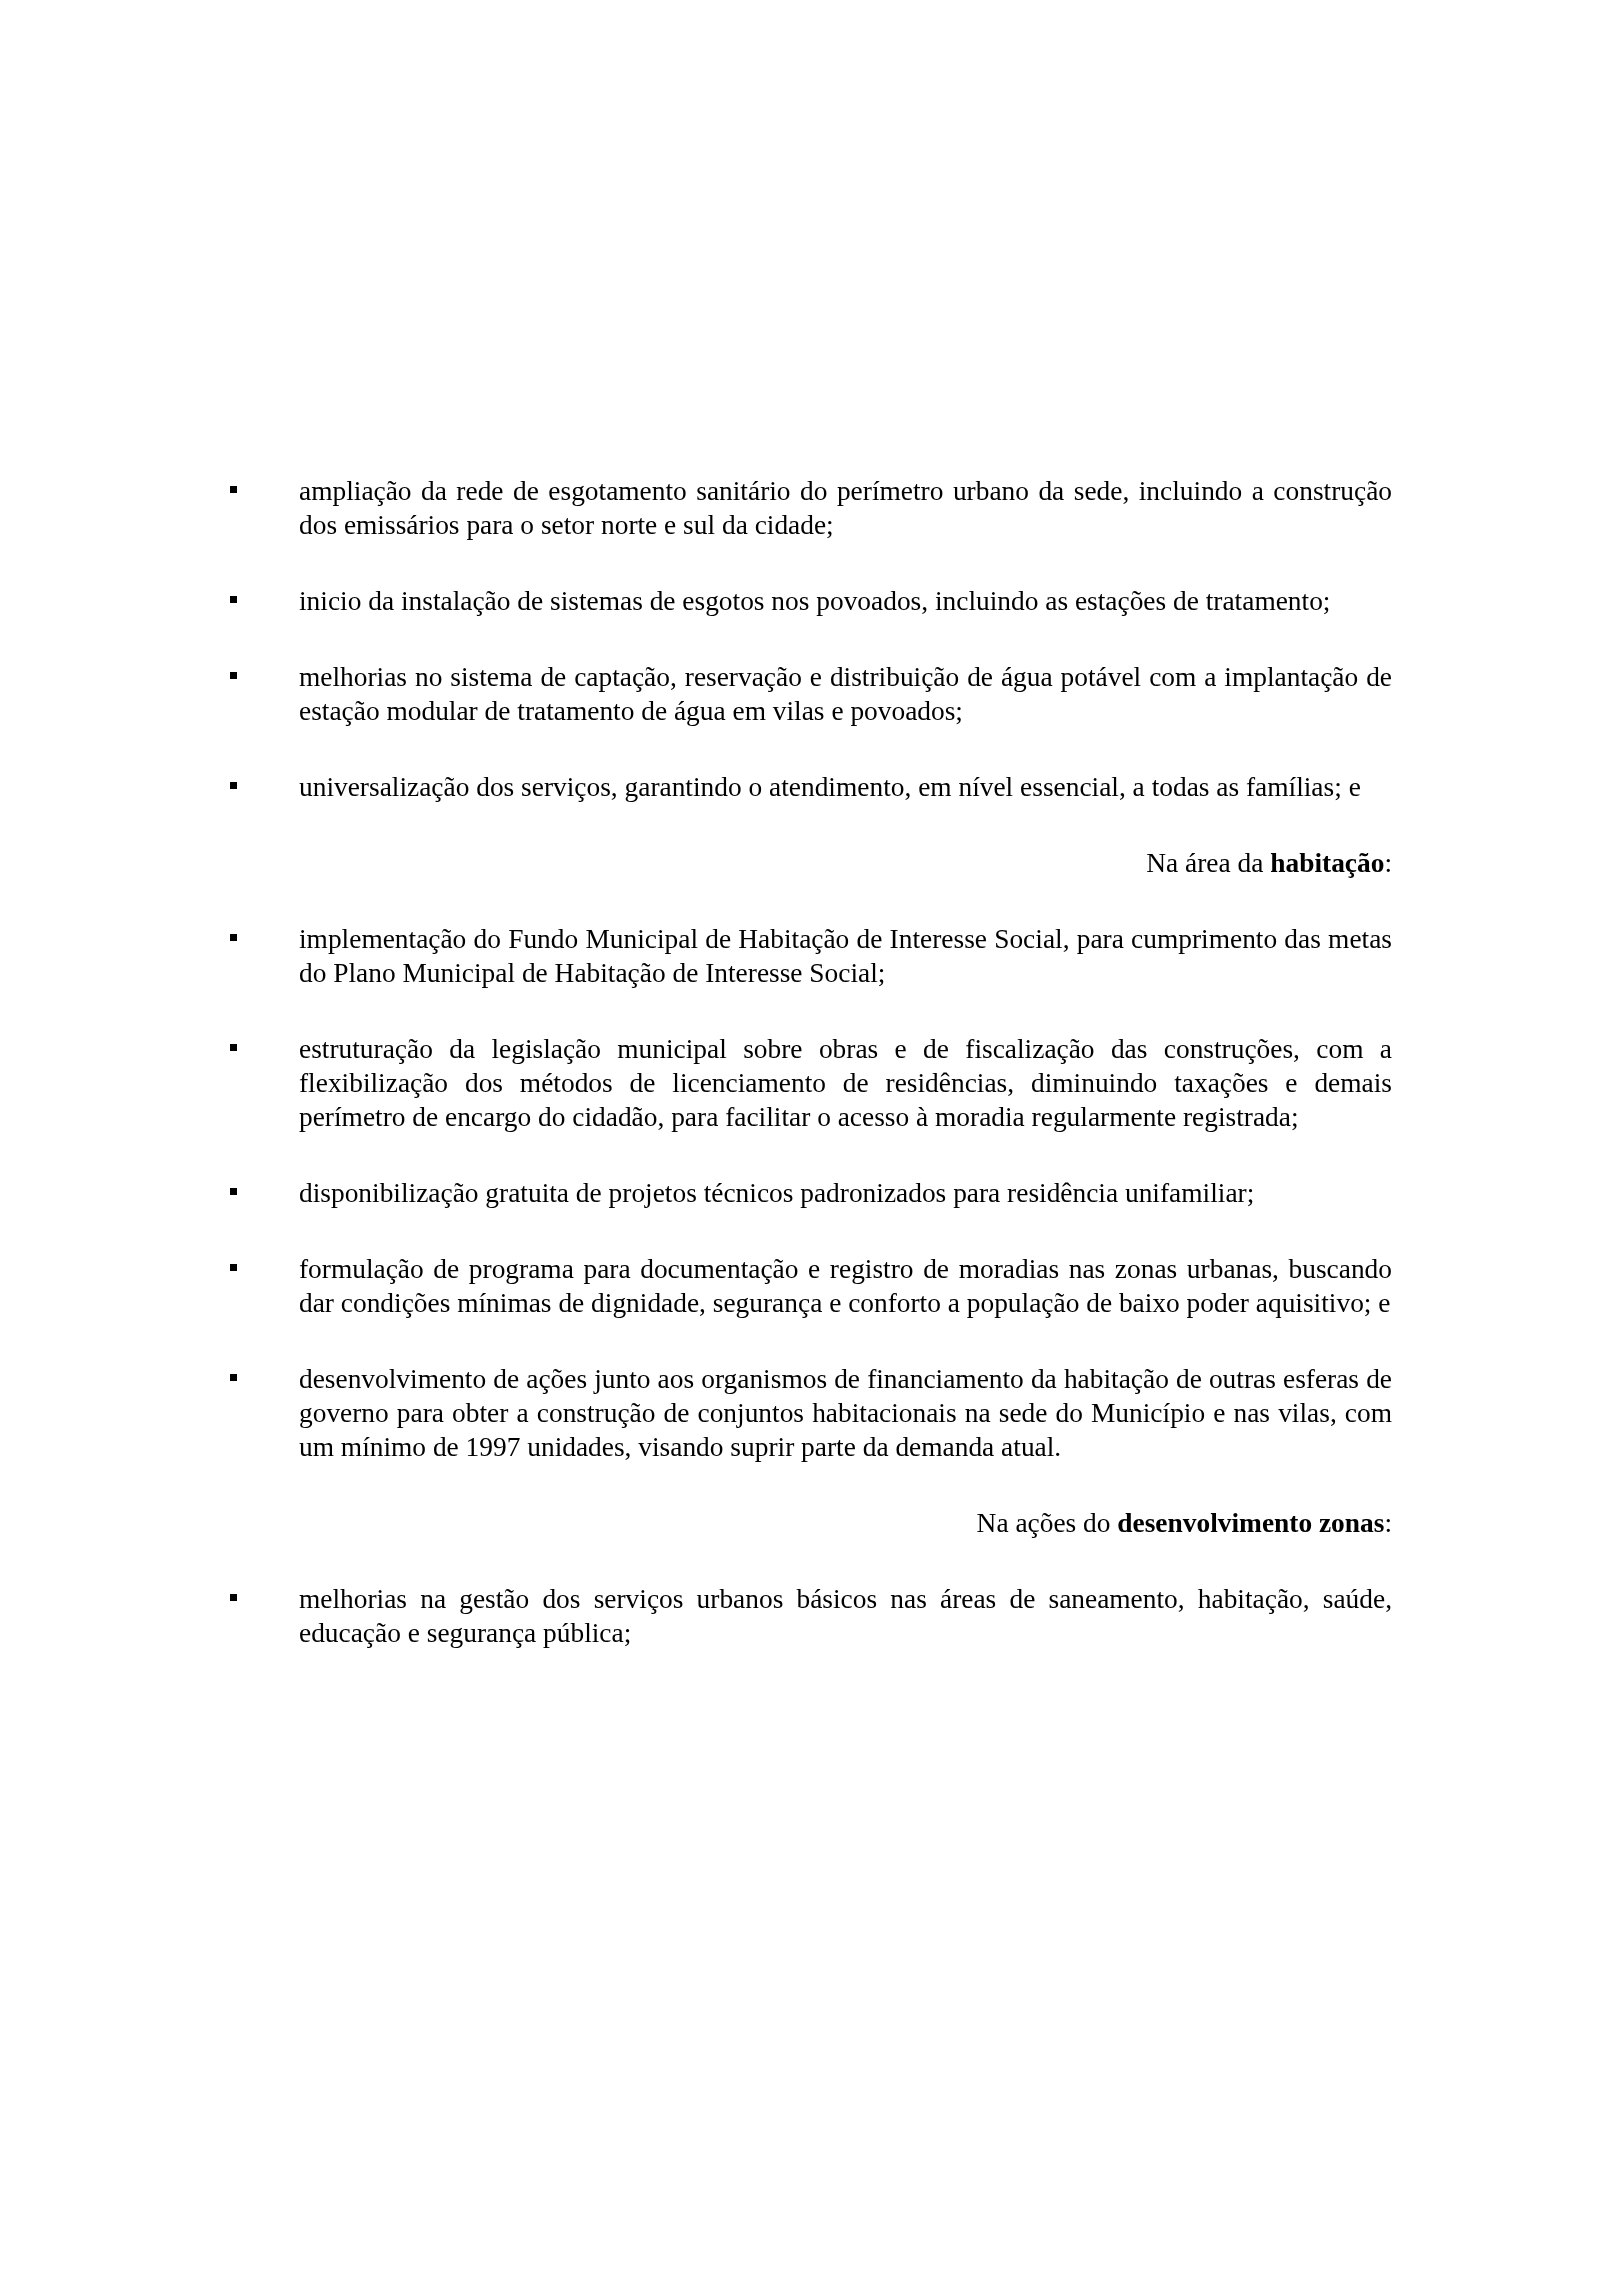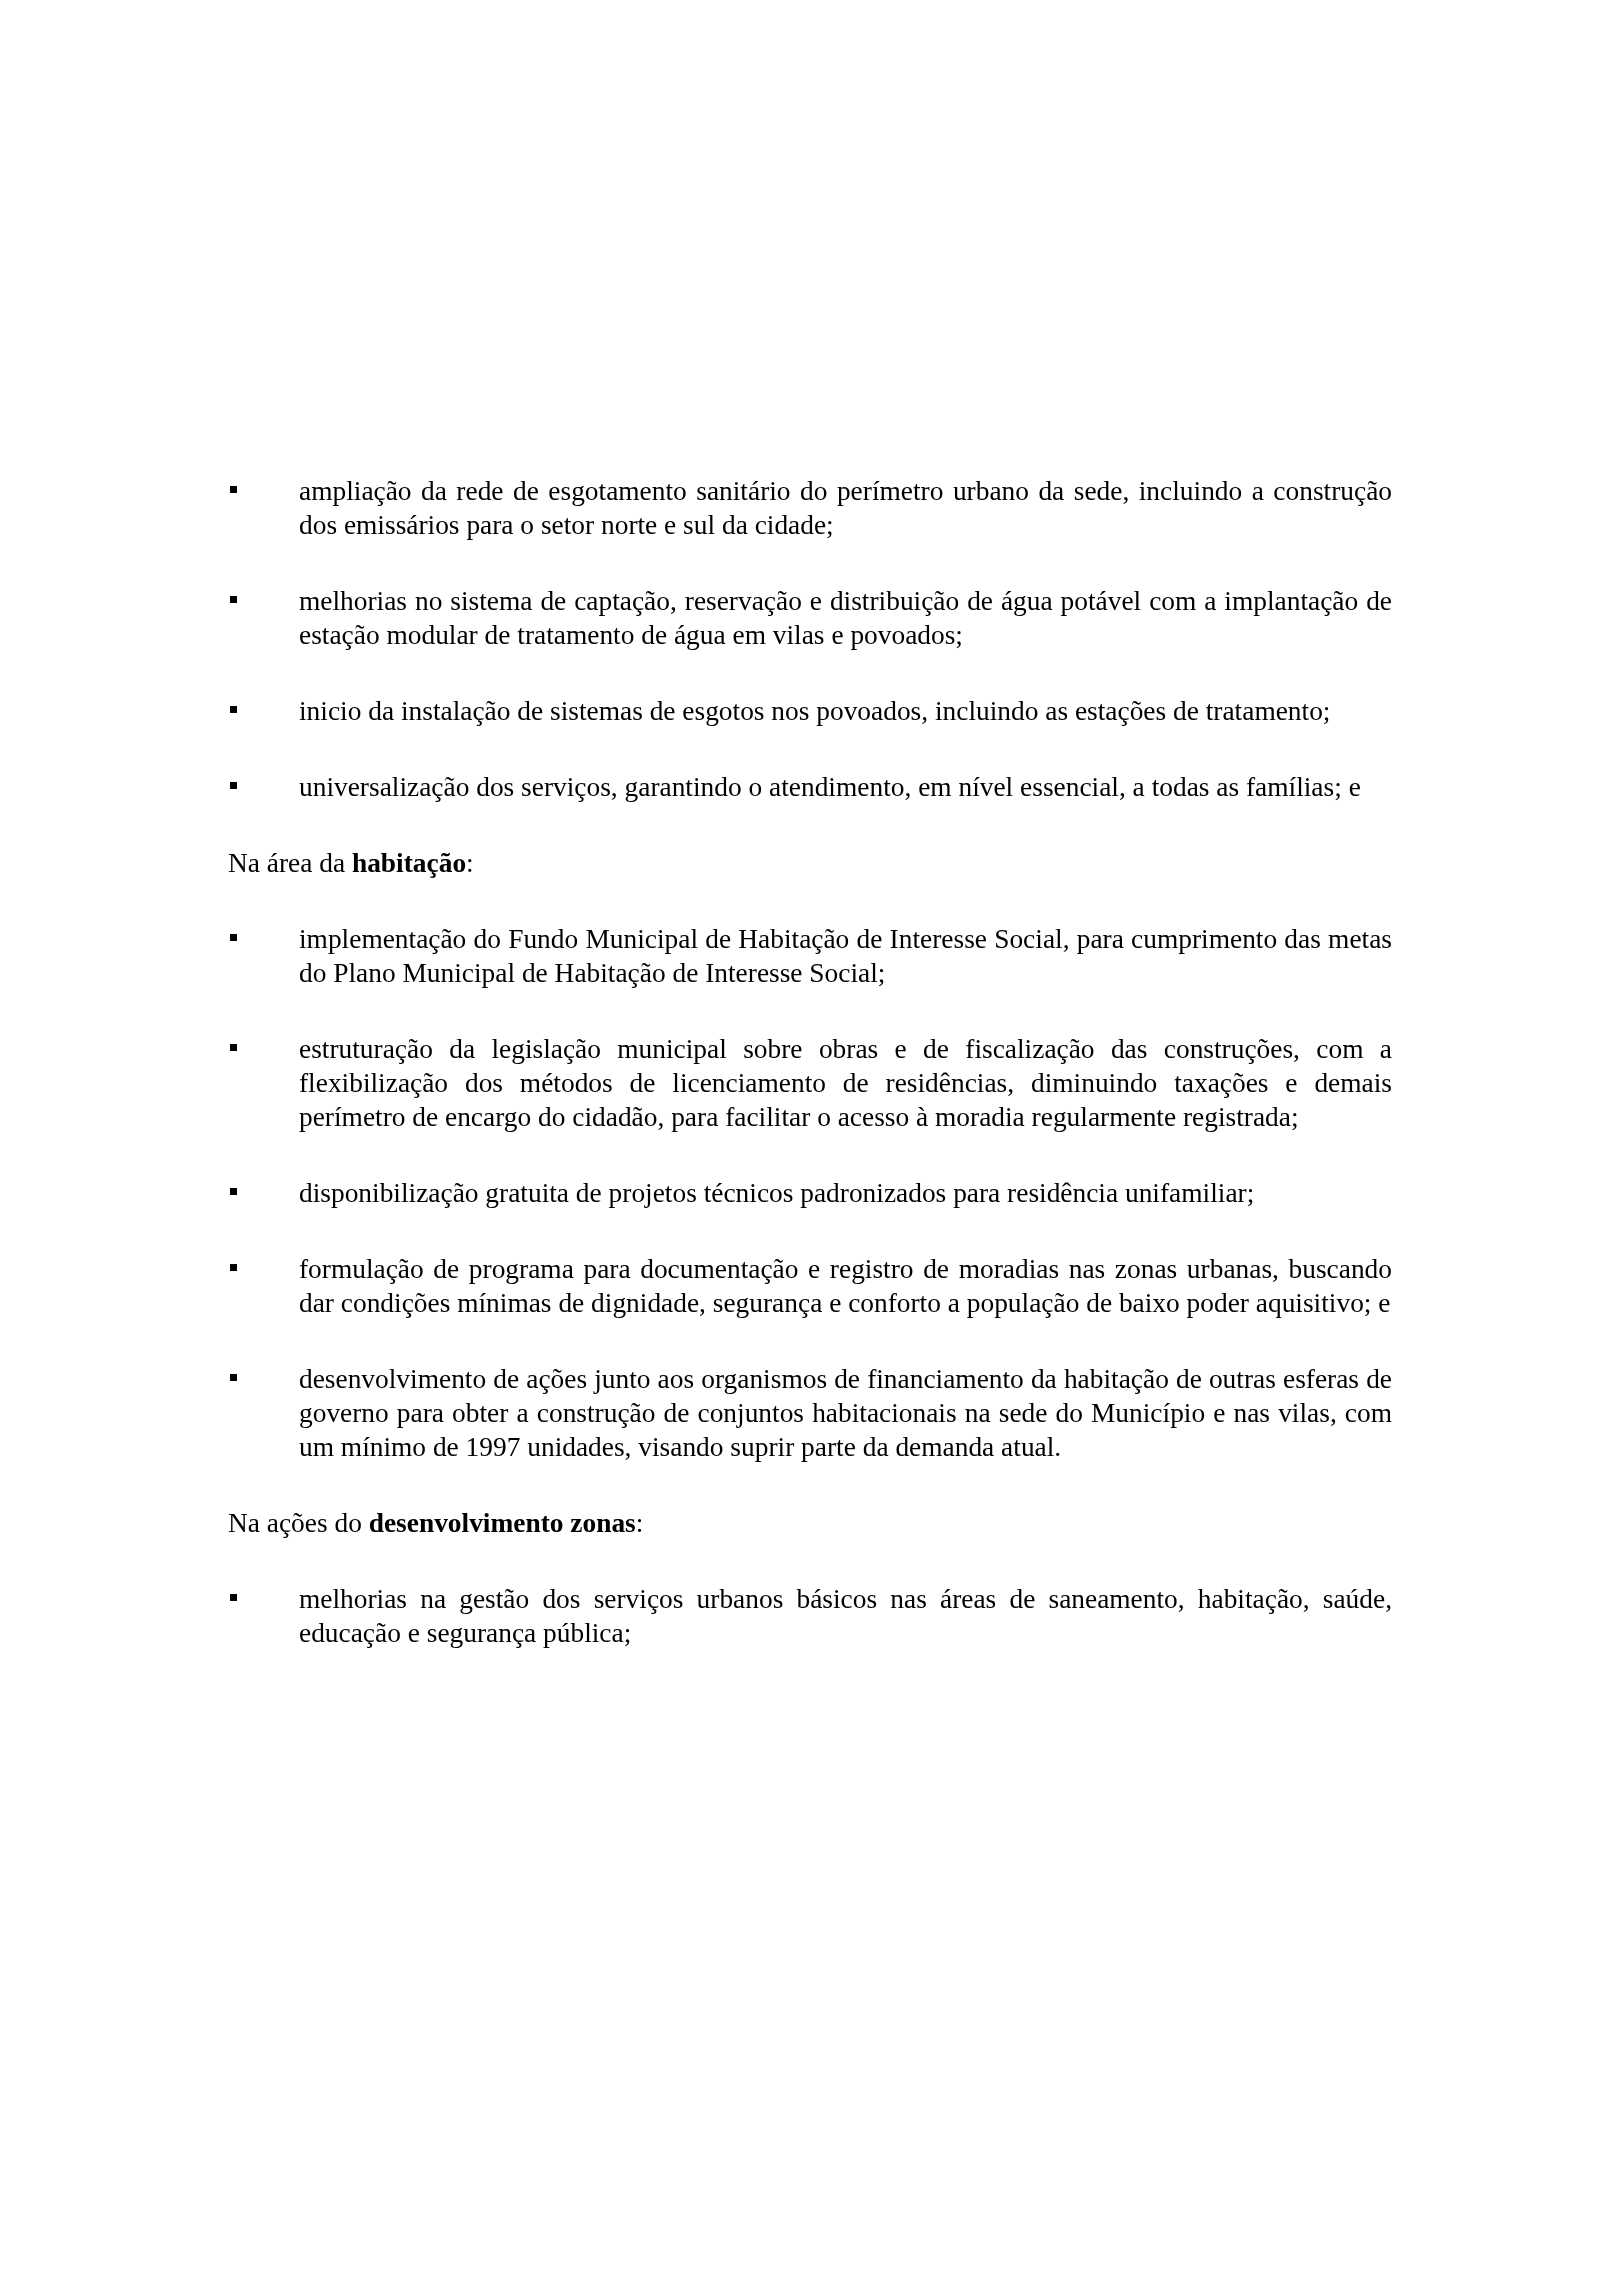--- a/index.html
+++ b/index.html
@@ -38,44 +38,44 @@
     width: 6.9px;
     height: 6.9px;
     background: #000000;
   }
   .bullet-text {
     margin: 0;
     display: block;
   }
   .area-heading {
     margin: 0 0 42px 0;
-    text-align: left;
+    text-align: right;
   }
   .area-heading strong {
     font-weight: bold;
   }
 </style>
 </head>
 <body>
 
 <div class="page">
   <div class="content">
 
     <section>
       <div class="bullet-item">
         <span class="bullet-marker"></span>
         <p class="bullet-text">ampliação da rede de esgotamento sanitário do perímetro urbano da sede, incluindo a construção dos emissários para o setor norte e sul da cidade;</p>
       </div>
       <div class="bullet-item">
         <span class="bullet-marker"></span>
-        <p class="bullet-text">melhorias no sistema de captação, reservação e distribuição de água potável com a implantação de estação modular de tratamento de água em vilas e povoados;</p>
+        <p class="bullet-text">inicio da instalação de sistemas de esgotos nos povoados, incluindo as estações de tratamento;</p>
       </div>
       <div class="bullet-item">
         <span class="bullet-marker"></span>
-        <p class="bullet-text">inicio da instalação de sistemas de esgotos nos povoados, incluindo as estações de tratamento;</p>
+        <p class="bullet-text">melhorias no sistema de captação, reservação e distribuição de água potável com a implantação de estação modular de tratamento de água em vilas e povoados;</p>
       </div>
       <div class="bullet-item">
         <span class="bullet-marker"></span>
         <p class="bullet-text">universalização dos serviços, garantindo o atendimento, em nível essencial, a todas as famílias; e</p>
       </div>
     </section>
 
     <p class="area-heading"><span>Na área da </span><strong>habitação</strong><span>:</span></p>
 
     <section>

